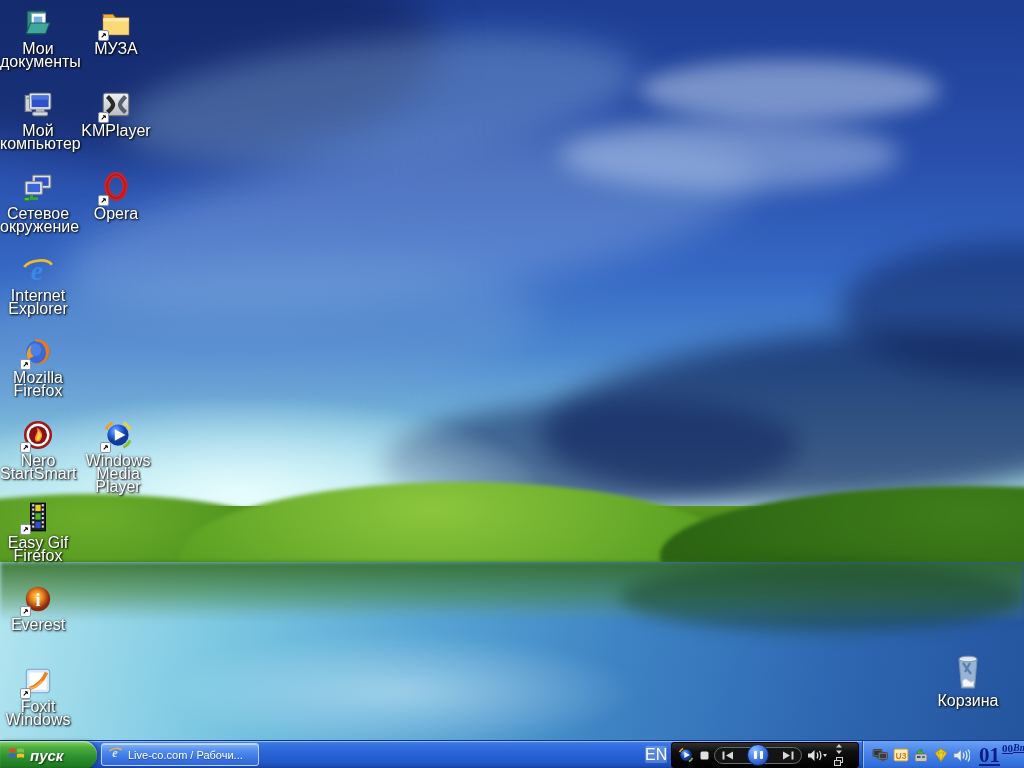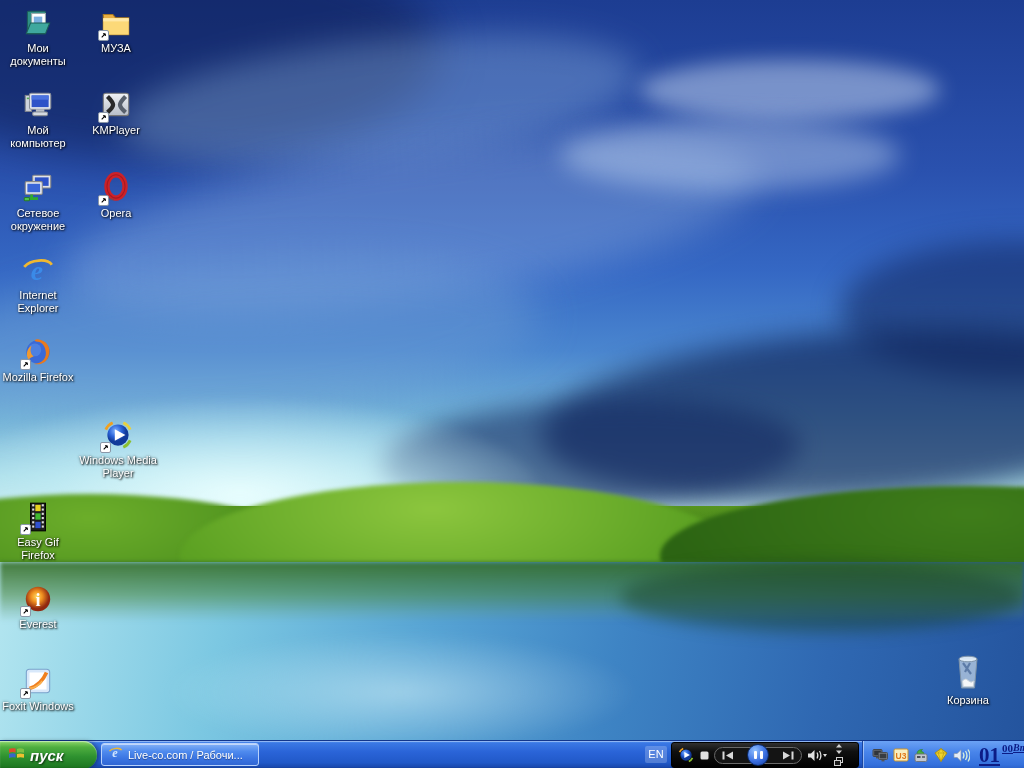--- a/index.html
+++ b/index.html
@@ -34,40 +34,40 @@
     filter:blur(2px);}
   .refl-r{position:absolute;left:620px;top:0;width:404px;height:70px;border-radius:50%;
     background:rgba(22,62,28,.45);filter:blur(8px);}
   .shine{position:absolute;left:160px;top:70px;width:480px;height:120px;border-radius:50%;
     background:radial-gradient(ellipse,rgba(225,248,252,.5),rgba(225,248,252,0) 70%);filter:blur(6px);}
 
   
   .cell{position:absolute;width:76px;text-align:center;cursor:default;}
   .ico{position:relative;width:34px;height:34px;margin:0 auto;}
   .ico svg{display:block;}
-  .lbl{margin-top:2px;font-size:11px;line-height:13px;color:#fff;
+  .lbl{margin-top:2px;font-size:16px;line-height:13px;color:#fff;
     text-shadow:1px 1px 2px rgba(0,0,0,.95),0 0 3px rgba(0,0,0,.6);}
   .sc{position:absolute;left:-1px;bottom:-1px;width:11px;height:11px;background:#fff;
     border:1px solid #8a97a8;border-radius:2px;box-sizing:border-box;}
   .sc svg{display:block;}
 
   
   .taskbar{position:absolute;left:0;bottom:0;width:1024px;height:28px;
     background:linear-gradient(180deg,#5a96f2 0%,#3a78e4 8%,#2a64d8 40%,#2159c8 80%,#1a4ab0 95%,#15409c 100%);
     box-shadow:inset 0 1px 0 rgba(255,255,255,.35);border-top:1px solid #12368c;box-sizing:border-box;}
   .start{position:absolute;left:0;top:0;width:97px;height:28px;display:flex;align-items:center;gap:5px;padding-left:8px;box-sizing:border-box;
     background:linear-gradient(180deg,#8ed86a 0%,#4fae3f 22%,#2f9230 55%,#1f7a22 90%,#166418 100%);
     border-radius:0 14px 14px 0;box-shadow:inset 0 1px 1px rgba(255,255,255,.5),2px 0 4px rgba(0,0,0,.35);cursor:pointer;}
   .start-txt{color:#fff;font-size:15px;font-weight:bold;font-style:italic;text-shadow:1px 1px 2px rgba(0,0,0,.65);padding-right:6px;}
   .taskbtn{position:absolute;left:101px;top:2px;width:158px;height:23px;display:flex;align-items:center;gap:5px;padding:0 6px;box-sizing:border-box;
     background:linear-gradient(180deg,#85b2f8 0%,#4f8bee 35%,#3a74e2 70%,#3066d4 100%);
     border:1px solid #b7d1fb;border-radius:3px;box-shadow:inset 0 1px 0 rgba(255,255,255,.5);cursor:pointer;}
   .taskbtn span.t{color:#fff;font-size:11px;white-space:nowrap;overflow:hidden;text-shadow:0 1px 1px rgba(0,0,0,.4);}
   .lang{position:absolute;left:645px;top:5px;width:22px;height:17px;line-height:17px;text-align:center;
-    color:#fff;font-size:11px;background:rgba(255,255,255,.22);border-radius:2px;cursor:pointer;}
+    color:#fff;font-size:16px;background:rgba(255,255,255,.22);border-radius:2px;cursor:pointer;}
   .wmpbar{position:absolute;left:671px;top:1px;width:188px;height:26px;display:flex;align-items:center;gap:5px;padding:0 5px;box-sizing:border-box;
     background:linear-gradient(180deg,#303030 0%,#101010 35%,#000 100%);border:1px solid #000;border-radius:3px;}
   .pill{display:flex;align-items:center;justify-content:space-between;width:88px;height:17px;padding:0 7px;box-sizing:border-box;
     background:#141414;border:1px solid #6a6a6a;border-radius:9px;}
   .pausebtn{width:22px;height:22px;border-radius:50%;margin:0 -2px;position:relative;z-index:2;
     background:radial-gradient(circle at 35% 28%,#8fc0ff,#3a6ee0 55%,#123a9a);border:1px solid #0a2a6a;box-sizing:border-box;
     display:flex;align-items:center;justify-content:center;gap:3px;cursor:pointer;}
   .pausebtn i{display:block;width:3px;height:8px;background:#fff;border-radius:1px;}
   .wmpside{display:flex;flex-direction:column;align-items:center;justify-content:space-between;height:22px;margin-left:2px;}
   .tbtn{cursor:pointer;display:flex;align-items:center;}
@@ -175,20 +175,36 @@
         </svg>
       <span class="sc">
           <svg width="9" height="9" viewBox="0 0 10 10">
             <path d="M3 7 L7 3 M7 3 H4.4 M7 3 V5.6" stroke="#000" stroke-width="1.2" fill="none"></path>
           </svg>
         </span>
     </div>
     <div class="lbl">Mozilla Firefox</div>
   </div>
 
+  <div class="cell" style="left:0;top:418px">
+    <div class="ico">
+      <svg width="34" height="34" viewBox="0 0 32 32">
+          <circle cx="16" cy="16" r="12" fill="#fff" stroke="#a01818" stroke-width="2.4"></circle>
+          <circle cx="16" cy="16" r="8.5" fill="#8a1212"></circle>
+          <path d="M14 22 C11 17 17 15 15 9 C20 12 22 18 17 22 Z" fill="#f09030"></path>
+          <path d="M15 21 C13.5 18 17 16 16 12 C19 14.5 20 18 16.5 21 Z" fill="#f8d040"></path>
+        </svg>
+      <span class="sc">
+          <svg width="9" height="9" viewBox="0 0 10 10">
+            <path d="M3 7 L7 3 M7 3 H4.4 M7 3 V5.6" stroke="#000" stroke-width="1.2" fill="none"></path>
+          </svg>
+        </span>
+    </div>
+    <div class="lbl">Nero StartSmart</div>
+  </div>
 
   <div class="cell" style="left:0;top:500px">
     <div class="ico">
       <svg width="34" height="34" viewBox="0 0 32 32">
           <rect x="9" y="3" width="14" height="26" fill="#1e1e1e" stroke="#000"></rect>
           <rect x="10.5" y="4" width="2" height="2" fill="#ddd"></rect>
           <rect x="10.5" y="8" width="2" height="2" fill="#ddd"></rect>
           <rect x="10.5" y="12" width="2" height="2" fill="#ddd"></rect>
           <rect x="10.5" y="16" width="2" height="2" fill="#ddd"></rect>
           <rect x="10.5" y="20" width="2" height="2" fill="#ddd"></rect>

